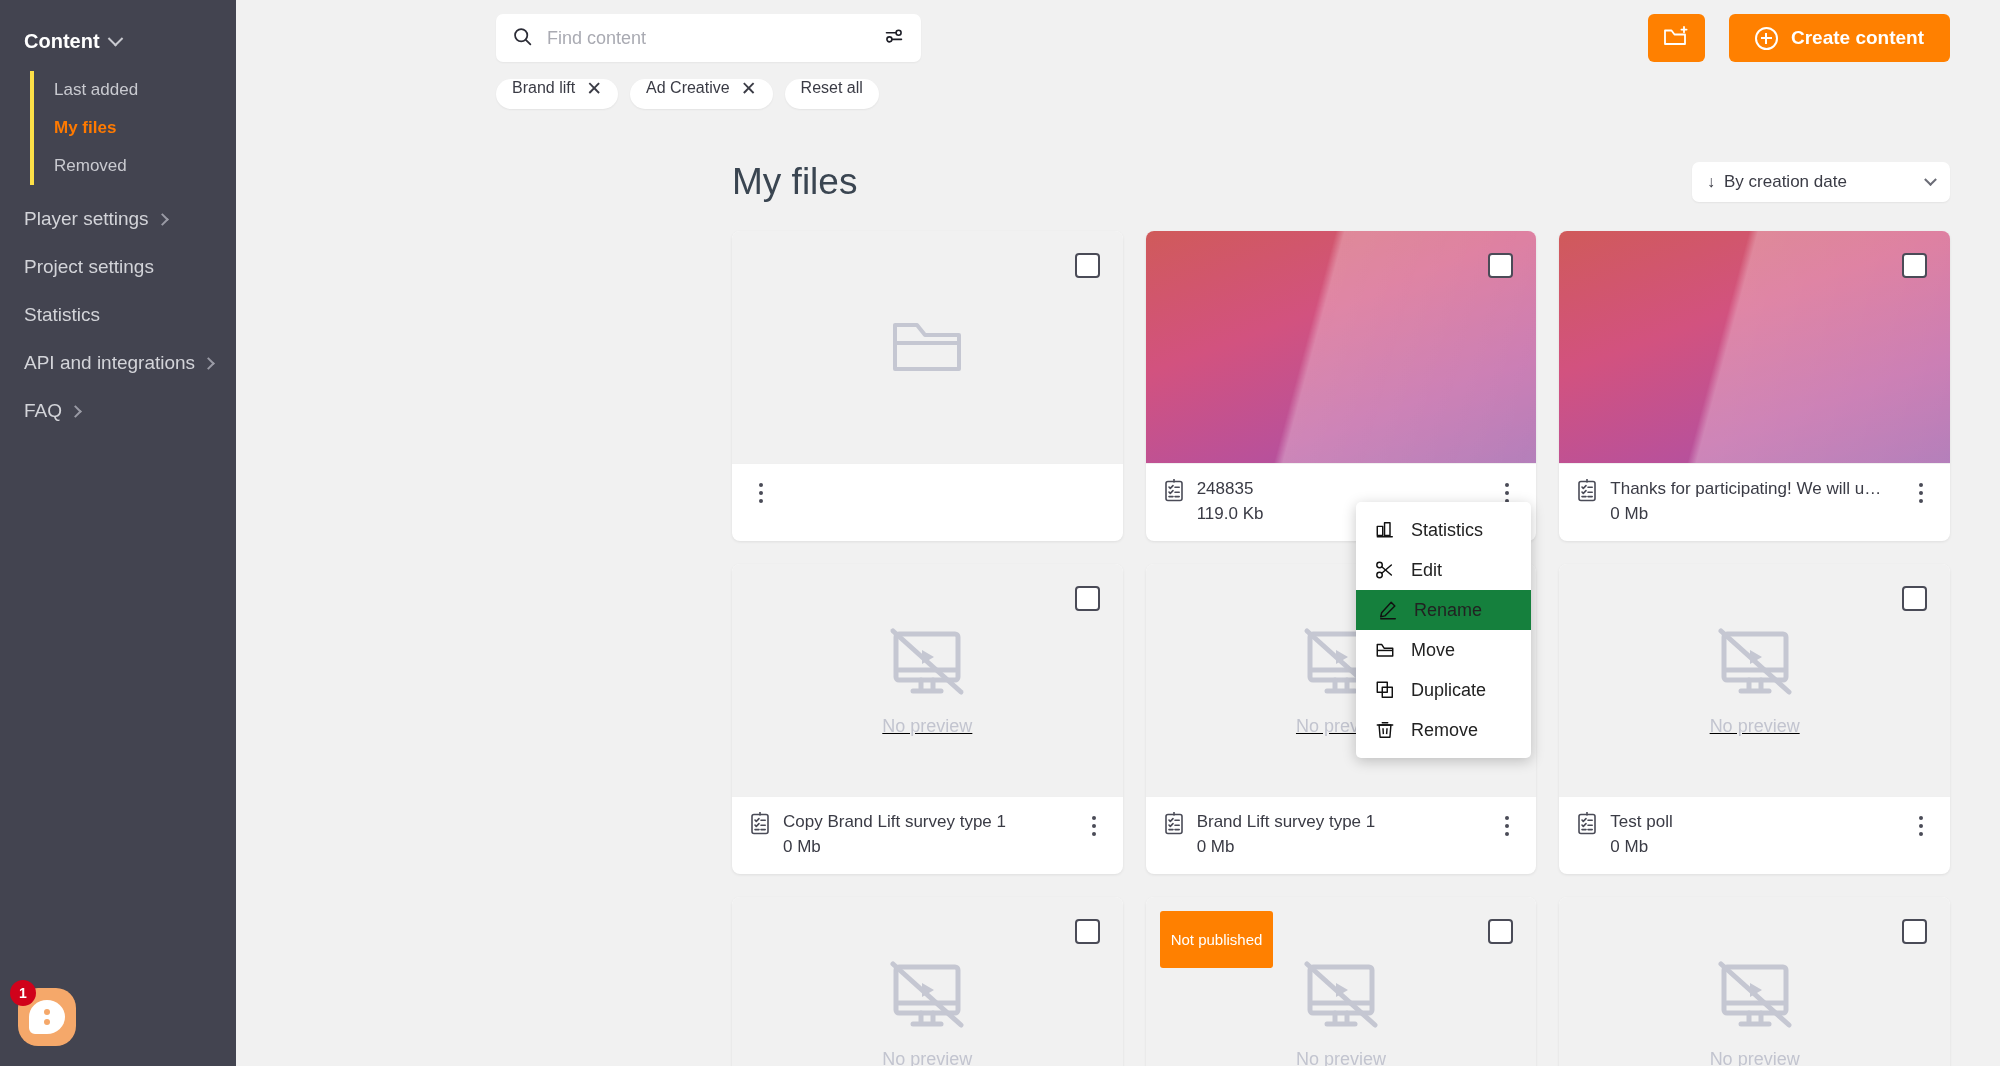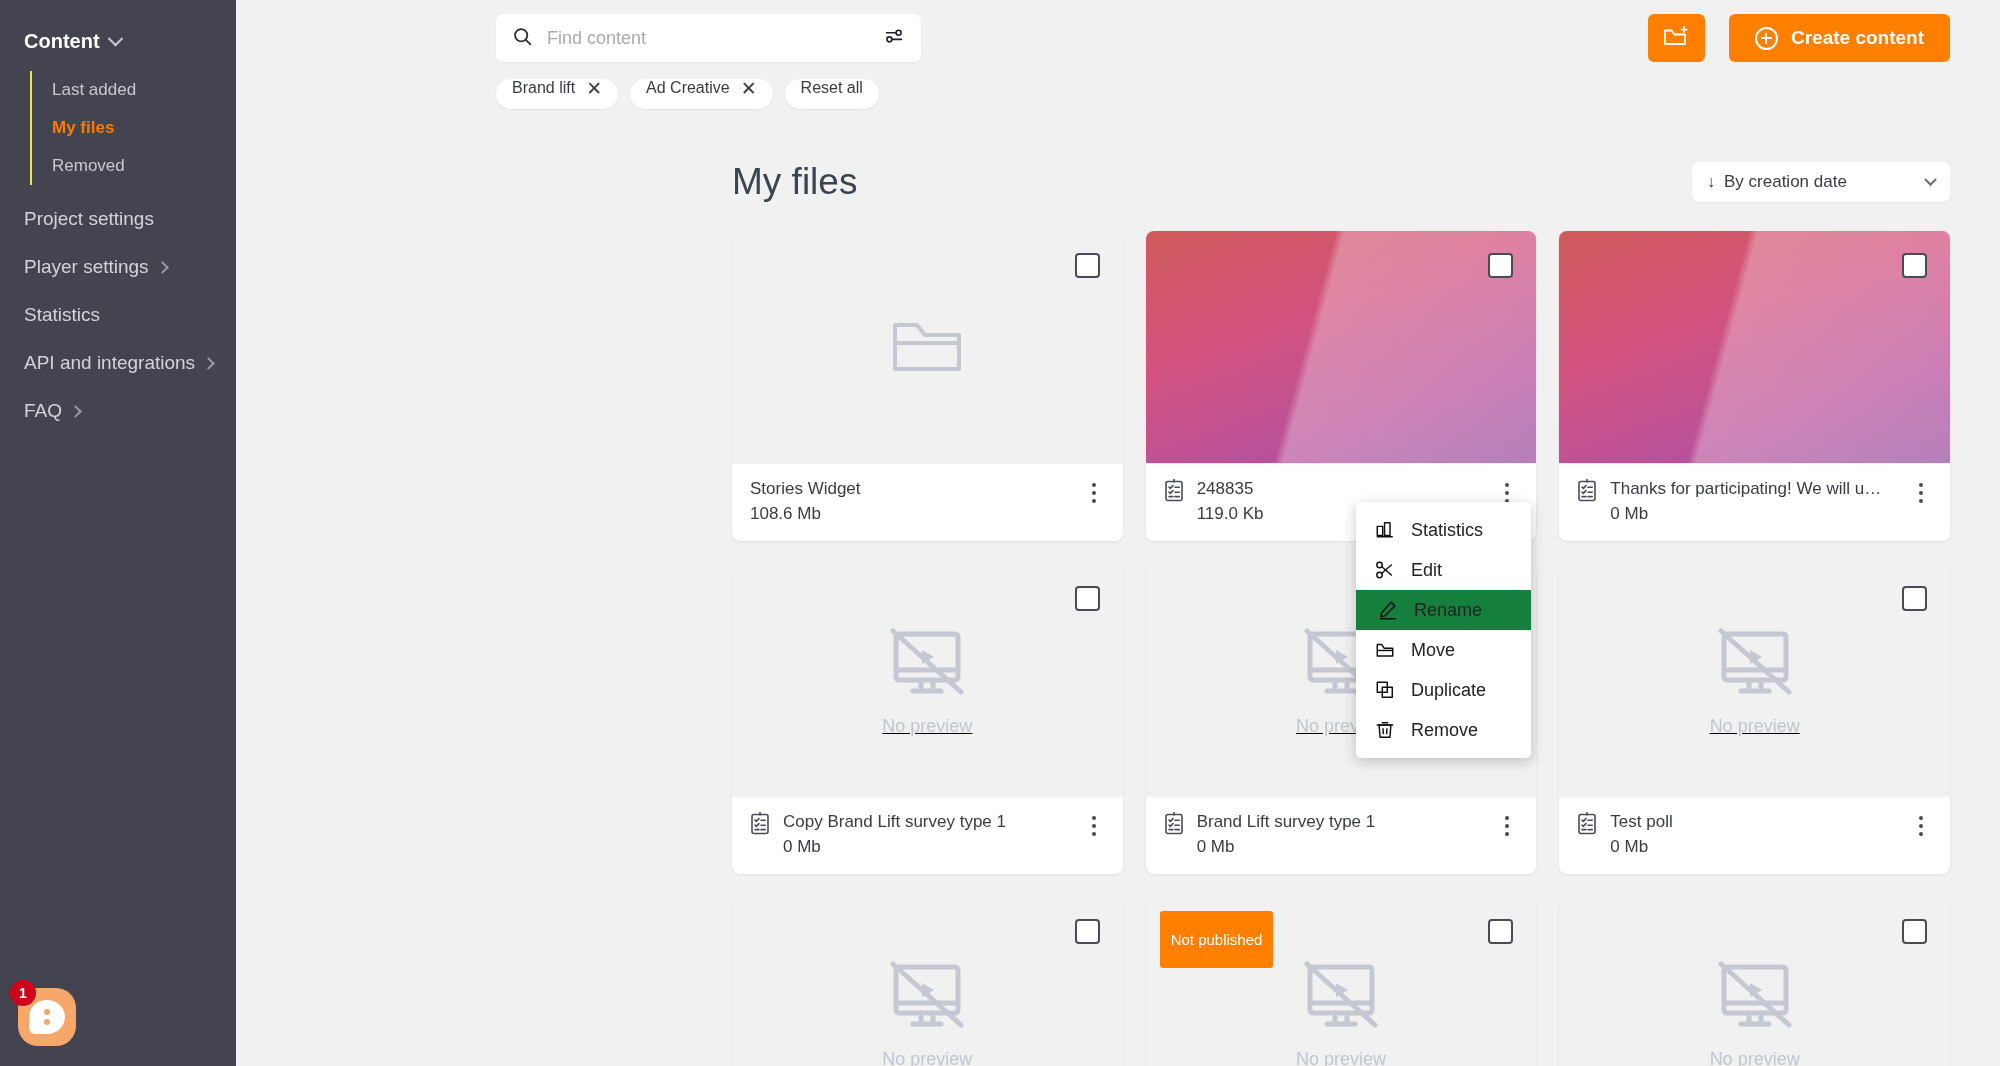--- a/index.html
+++ b/index.html
@@ -25,21 +25,21 @@
     cursor: pointer;
   }
   .chev-dn {
     width: 11px; height: 11px;
     border-right: 2px solid #c9cad0; border-bottom: 2px solid #c9cad0;
     transform: rotate(45deg) translate(-2px,-2px);
     display: inline-block;
   }
   .subnav {
     margin: 10px 0 10px 30px;
-    border-left: 2px solid #fde047;
+    border-left: 4px solid #fde047;
     padding-left: 0;
   }
   .subnav-item {
     color: #c9cad0; font-size: 17px;
     padding: 9px 0 9px 20px;
     cursor: pointer;
   }
   .subnav-item.active { color: #ff7a00; font-weight: bold; }
   .nav-item {
     display: flex; align-items: center; gap: 9px;
@@ -232,25 +232,25 @@
       <span class="chev-dn"></span>
     </div>
 
     <div class="subnav">
       <div class="subnav-item">Last added</div>
       <div class="subnav-item active">My files</div>
       <div class="subnav-item">Removed</div>
     </div>
 
     <div class="nav-item">
-      <span>Project settings</span>
-    </div>
-    <div class="nav-item">
       <span>Player settings</span>
       <span class="chev-rt"></span>
+    </div>
+    <div class="nav-item">
+      <span>Project settings</span>
     </div>
     <div class="nav-item">
       <span>Statistics</span>
     </div>
     <div class="nav-item">
       <span>API and integrations</span>
       <span class="chev-rt"></span>
     </div>
     <div class="nav-item">
       <span>FAQ</span>
@@ -334,24 +334,20 @@
         <div class="thumb">
           <span>
             <svg width="76" height="64" viewBox="0 0 76 64" fill="none" stroke="#c5c7d2" stroke-width="4" stroke-linejoin="round">
               <path d="M6 12 L6 56 L70 56 L70 22 L36 22 L28 12 Z"></path>
               <line x1="6" y1="30" x2="70" y2="30"></line>
             </svg>
           </span>
           <div class="checkbox"></div>
         </div>
         <div class="meta">
-          <div class="meta-txt">
-            <div class="meta-name">Stories Widget</div>
-            <div class="meta-size">108.6 Mb</div>
-          </div>
           <div class="kebab">
               <i></i>
               <i></i>
               <i></i>
             </div>
         </div>
       </div>
 
       <div class="card">
         <div class="thumb gradient">

